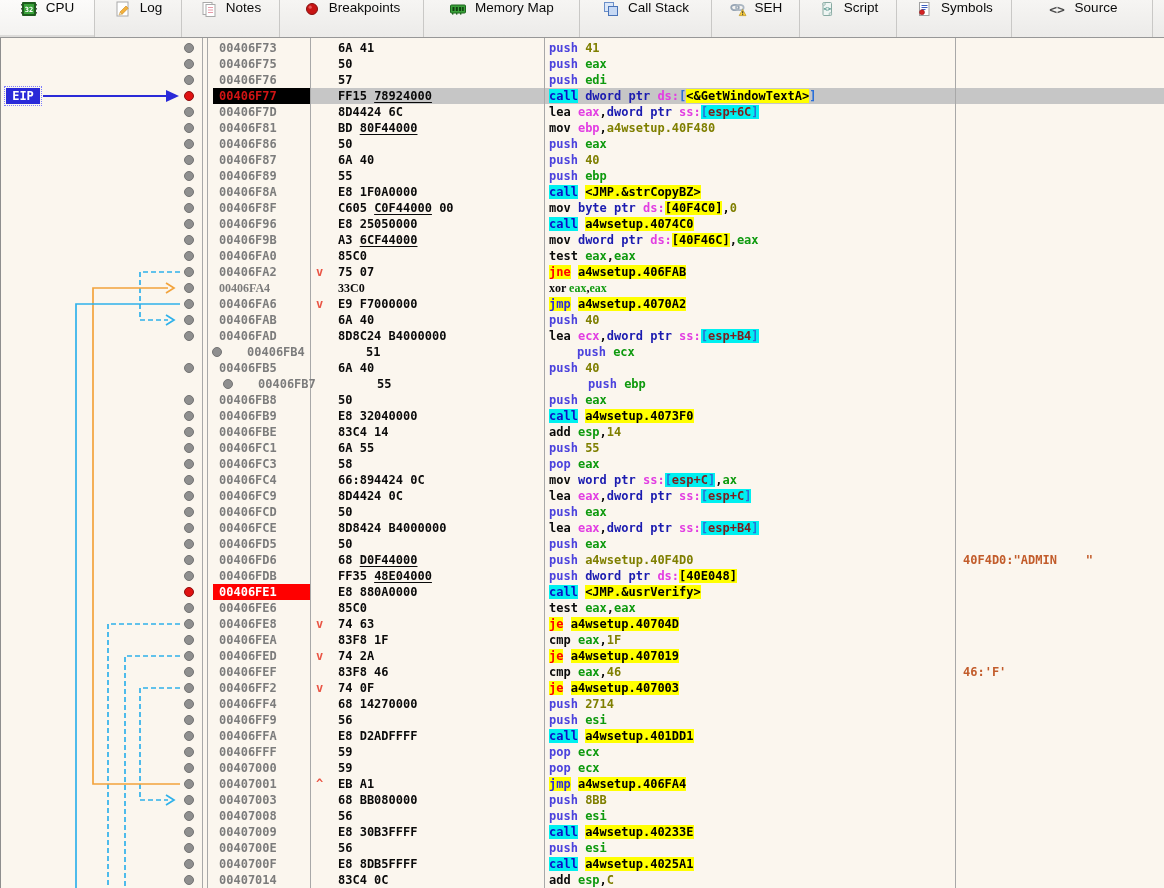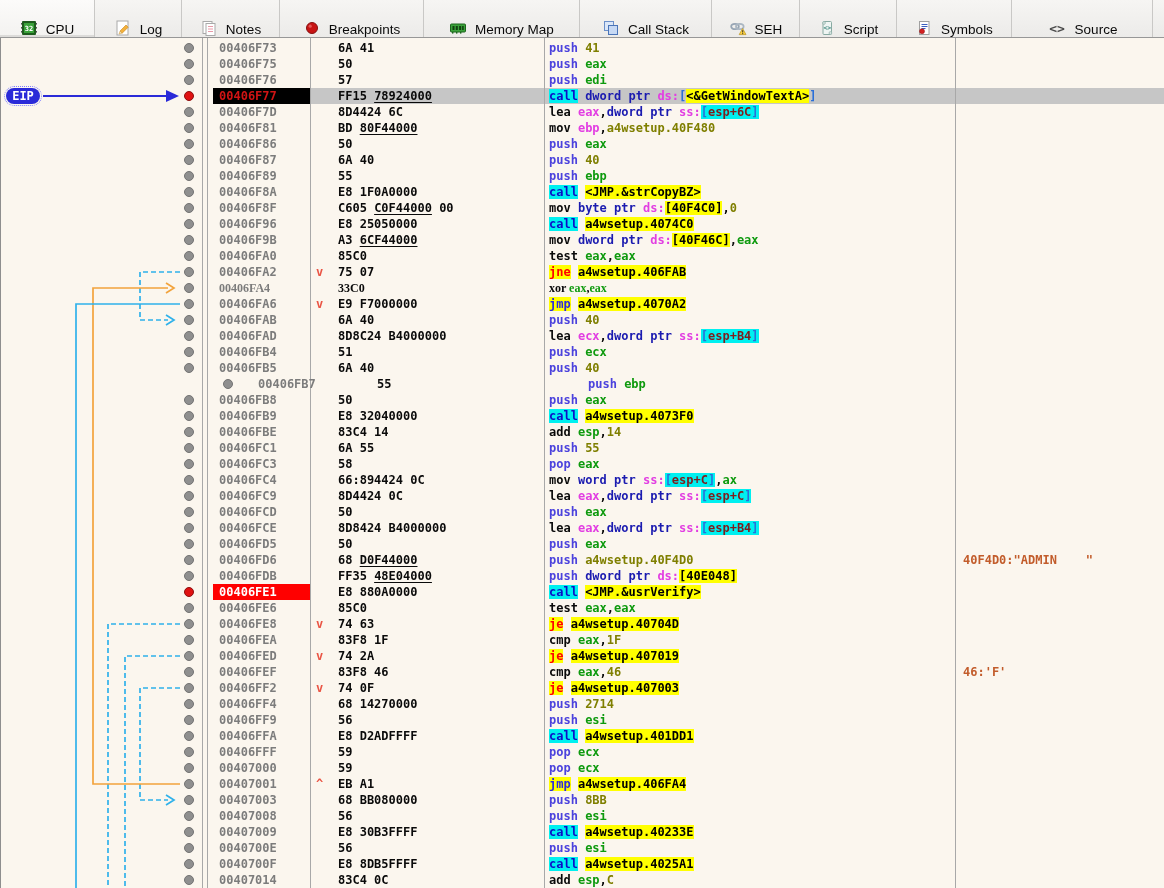--- a/index.html
+++ b/index.html
@@ -1,20 +1,20 @@
 <!DOCTYPE html>
 <html><head>
 <meta charset="utf-8">
 <style>
   html,body{margin:0;padding:0;}
   body{width:1164px;height:888px;overflow:hidden;background:#FBF6EE;font-family:"Liberation Sans",sans-serif;position:relative;}
 
   
   .tabbar{height:37px;background:linear-gradient(#f6f5f3,#ecebe9);border-bottom:1px solid #979797;display:flex;align-items:stretch;}
-  .tab{display:flex;align-items:flex-end;justify-content:center;gap:8px;border-right:1px solid #c9c8c6;cursor:default;box-sizing:border-box;}
+  .tab{display:flex;align-items:flex-start;justify-content:center;gap:8px;border-right:1px solid #c9c8c6;cursor:default;box-sizing:border-box;}
   .tab.active{background:linear-gradient(#fcfbfa,#f3f2f0);box-shadow:inset 0 -2px 0 #dcdbd9;}
   .tab .tlbl{font-size:13.5px;color:#0a0a0a;}
   .t0{width:95px}.t1{width:87px}.t2{width:98px}.t3{width:144px}.t4{width:156px}
   .t5{width:132px}.t6{width:88px}.t7{width:97px}.t8{width:115px}.t9{width:141px}
   .tfill{flex:1}
   .tico{display:flex;align-items:center;}
 
   
   .panel{position:relative;height:850px;background:#FBF6EE;border-left:1px solid #8e8e8e;overflow:hidden;}
   .vsep{position:absolute;top:0;bottom:0;width:1px;background:#a8a8a8;z-index:1;}
@@ -48,21 +48,21 @@
   .t-s{color:#e23ee2}           
   .t-b{color:#2a6fd8}           
   .t-B{color:#2a6fd8;background:#00f0f0} 
   .t-C{color:#7f1d1d;background:#00f0f0}    
   .t-d{color:#7f7f00}           
   .t-x{color:#0a0a0a}           
 
   
   .eip{position:absolute;left:6px;top:88px;width:34px;height:16px;background:#2a2ad8;color:#fff;
        font-family:"DejaVu Sans Mono",monospace;font-size:12px;font-weight:bold;line-height:16px;text-align:center;
-       outline:1px dotted #7d7dff;outline-offset:1px;z-index:5;border-radius:8px;}
+       outline:1px dotted #7d7dff;outline-offset:1px;z-index:5;}
 
   #flow{position:absolute;left:0;top:0;width:1164px;height:888px;z-index:4;pointer-events:none;}
 </style>
 </head>
 <body>
 
 <div class="tabbar">
   <div class="tab t0 active">
     <span class="tico">
         <svg width="18" height="18">
@@ -198,21 +198,21 @@
     <div class="row" style="top: 146px;"><span class="dot"></span><span class="addr">00406F8A</span><span class="bytes"><span>E8 1F0A0000</span></span><span class="dis"><span class="t-c">call</span><span class="t-x"> </span><span class="t-y">&lt;JMP.&amp;strCopyBZ&gt;</span></span></div>
     <div class="row" style="top: 162px;"><span class="dot"></span><span class="addr">00406F8F</span><span class="bytes"><span>C605 </span><span class="u">C0F44000</span><span> 00</span></span><span class="dis"><span class="t-k">mov </span><span class="t-t">byte ptr </span><span class="t-s">ds:</span><span class="t-y">[40F4C0]</span><span class="t-x">,</span><span class="t-i">0</span></span></div>
     <div class="row" style="top: 178px;"><span class="dot"></span><span class="addr">00406F96</span><span class="bytes"><span>E8 25050000</span></span><span class="dis"><span class="t-c">call</span><span class="t-x"> </span><span class="t-y">a4wsetup.4074C0</span></span></div>
     <div class="row" style="top: 194px;"><span class="dot"></span><span class="addr">00406F9B</span><span class="bytes"><span>A3 </span><span class="u">6CF44000</span></span><span class="dis"><span class="t-k">mov </span><span class="t-t">dword ptr </span><span class="t-s">ds:</span><span class="t-y">[40F46C]</span><span class="t-x">,</span><span class="t-r">eax</span></span></div>
     <div class="row" style="top: 210px;"><span class="dot"></span><span class="addr">00406FA0</span><span class="bytes"><span>85C0</span></span><span class="dis"><span class="t-k">test </span><span class="t-r">eax</span><span class="t-x">,</span><span class="t-r">eax</span></span></div>
     <div class="row" style="top: 226px;"><span class="dot"></span><span class="jmark">v</span><span class="addr">00406FA2</span><span class="bytes"><span>75 07</span></span><span class="dis"><span class="t-j">jne</span><span class="t-x"> </span><span class="t-y">a4wsetup.406FAB</span></span></div>
     <div class="row" style="top: 242px; font-family: Liberation Serif, serif;"><span class="dot"></span><span class="addr">00406FA4</span><span class="bytes"><span>33C0</span></span><span class="dis"><span class="t-k">xor </span><span class="t-r">eax</span><span class="t-x">,</span><span class="t-r">eax</span></span></div>
     <div class="row" style="top: 258px;"><span class="dot"></span><span class="jmark">v</span><span class="addr">00406FA6</span><span class="bytes"><span>E9 F7000000</span></span><span class="dis"><span class="t-J">jmp</span><span class="t-x"> </span><span class="t-y">a4wsetup.4070A2</span></span></div>
     <div class="row" style="top: 274px;"><span class="dot"></span><span class="addr">00406FAB</span><span class="bytes"><span>6A 40</span></span><span class="dis"><span class="t-p">push</span><span class="t-x"> </span><span class="t-i">40</span></span></div>
     <div class="row" style="top: 290px;"><span class="dot"></span><span class="addr">00406FAD</span><span class="bytes"><span>8D8C24 B4000000</span></span><span class="dis"><span class="t-k">lea </span><span class="t-w">ecx</span><span class="t-x">,</span><span class="t-t">dword ptr </span><span class="t-s">ss:</span><span class="t-B">[</span><span class="t-C">esp+B4</span><span class="t-B">]</span></span></div>
-    <div class="row" style="top: 306px;"><span class="dot"></span><span class="addr">00406FB4</span><span class="bytes"><span>51</span></span><span class="dis"><span class="t-p">push</span><span class="t-x"> </span><span class="t-r">ecx</span></span></div>
+    <div class="row" style="top: 306px; margin-left: 28px;"><span class="dot"></span><span class="addr">00406FB4</span><span class="bytes"><span>51</span></span><span class="dis"><span class="t-p">push</span><span class="t-x"> </span><span class="t-r">ecx</span></span></div>
     <div class="row" style="top: 322px;"><span class="dot"></span><span class="addr">00406FB5</span><span class="bytes"><span>6A 40</span></span><span class="dis"><span class="t-p">push</span><span class="t-x"> </span><span class="t-i">40</span></span></div>
     <div class="row" style="top: 338px; margin-left: 39px;"><span class="dot"></span><span class="addr">00406FB7</span><span class="bytes"><span>55</span></span><span class="dis"><span class="t-p">push</span><span class="t-x"> </span><span class="t-r">ebp</span></span></div>
     <div class="row" style="top: 354px;"><span class="dot"></span><span class="addr">00406FB8</span><span class="bytes"><span>50</span></span><span class="dis"><span class="t-p">push</span><span class="t-x"> </span><span class="t-r">eax</span></span></div>
     <div class="row" style="top: 370px;"><span class="dot"></span><span class="addr">00406FB9</span><span class="bytes"><span>E8 32040000</span></span><span class="dis"><span class="t-c">call</span><span class="t-x"> </span><span class="t-y">a4wsetup.4073F0</span></span></div>
     <div class="row" style="top: 386px;"><span class="dot"></span><span class="addr">00406FBE</span><span class="bytes"><span>83C4 14</span></span><span class="dis"><span class="t-k">add </span><span class="t-r">esp</span><span class="t-x">,</span><span class="t-i">14</span></span></div>
     <div class="row" style="top: 402px; padding-left: 48px;"><span class="dot"></span><span class="addr">00406FC1</span><span class="bytes"><span>6A 55</span></span><span class="dis"><span class="t-p">push</span><span class="t-x"> </span><span class="t-i">55</span></span></div>
     <div class="row" style="top: 418px;"><span class="dot"></span><span class="addr">00406FC3</span><span class="bytes"><span>58</span></span><span class="dis"><span class="t-p">pop</span><span class="t-x"> </span><span class="t-r">eax</span></span></div>
     <div class="row" style="top: 434px;"><span class="dot"></span><span class="addr">00406FC4</span><span class="bytes"><span>66:894424 0C</span></span><span class="dis"><span class="t-k">mov </span><span class="t-t">word ptr </span><span class="t-s">ss:</span><span class="t-B">[</span><span class="t-C">esp+C</span><span class="t-B">]</span><span class="t-x">,</span><span class="t-r">ax</span></span></div>
     <div class="row" style="top: 450px;"><span class="dot"></span><span class="addr">00406FC9</span><span class="bytes"><span>8D4424 0C</span></span><span class="dis"><span class="t-k">lea </span><span class="t-w">eax</span><span class="t-x">,</span><span class="t-t">dword ptr </span><span class="t-s">ss:</span><span class="t-B">[</span><span class="t-C">esp+C</span><span class="t-B">]</span></span></div>
     <div class="row" style="top: 466px;"><span class="dot"></span><span class="addr">00406FCD</span><span class="bytes"><span>50</span></span><span class="dis"><span class="t-p">push</span><span class="t-x"> </span><span class="t-r">eax</span></span></div>

